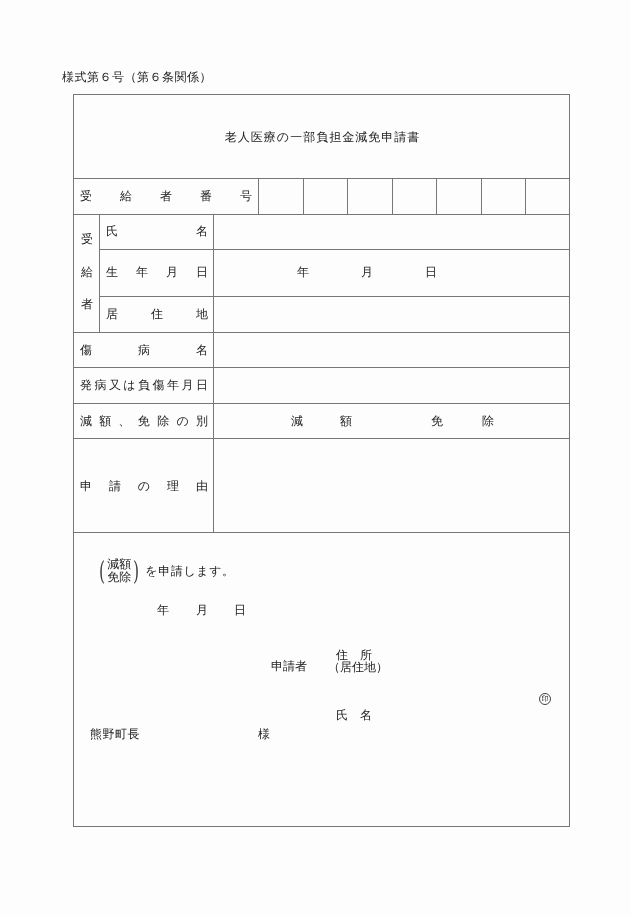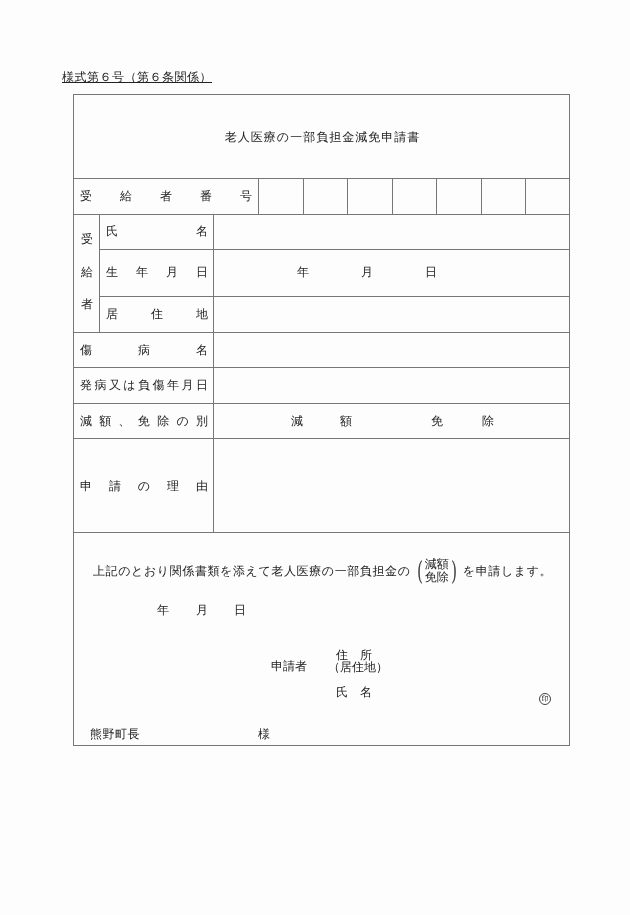--- a/index.html
+++ b/index.html
@@ -1,20 +1,20 @@
 <!DOCTYPE html>
 <html><head>
 <meta charset="utf-8">
 <style>
   html, body { margin:0; padding:0; background:#fdfdfd; }
   body { width:630px; height:915px; position:relative; overflow:hidden;
          font-family:"DejaVu Serif","Liberation Serif",serif; color:#222; }
-  .abs { position:absolute;text-decoration:underline; }
+  .abs { position:absolute; }
   .caption { left:62px; top:69px; font-size:12px; letter-spacing:0.5px; }
-  .frame { left:73px; top:94px; width:497px; height:652px; border:1px solid #777; box-sizing:border-box; }
+  .frame { left:73px; top:94px; width:497px; height:733px; border:1px solid #777; box-sizing:border-box; }
   .hl { position:absolute; height:0; border-top:1px solid #777; }
   .vl { position:absolute; width:0; border-left:1px solid #777; }
   .txt { position:absolute; font-size:12px; white-space:nowrap; line-height:14px; }
   .spread { display:flex; justify-content:space-between; }
   .title { left:0; width:497px; top:35px; text-align:center; letter-spacing:1px; font-size:12px; }
   .seal { display:inline-block; width:10px; height:10px; border:1px solid #444; border-radius:50%; font-size:7px; line-height:10px; text-align:center; }
   .paren-box { display:inline-flex; align-items:center; vertical-align:middle; }
   .paren { font-size:26px; line-height:26px; font-weight:100; color:#444; transform:scaleX(0.6); }
   .stack { display:inline-flex; flex-direction:column; font-size:12px; line-height:13px; }
 </style>
@@ -132,42 +132,41 @@
   <div class="txt spread" style="left:6px;top:384px;width:128px">
     <span>申</span>
     <span>請</span>
     <span>の</span>
     <span>理</span>
     <span>由</span>
   </div>
   <div class="abs" style="left:140px;top:309px;width:356px;height:128px"></div>
 
   <div class="txt" style="left:19px;top:463px;display:flex;align-items:center;">
-    <span style="letter-spacing:0.6px">上記のとおり関係書類を添えて老人医療の一部負担金の</span>
     <span class="paren-box" style="margin:0 4px">
       <span class="paren">(</span>
       <span class="stack">
         <span>減額</span>
         <span>免除</span>
       </span>
       <span class="paren">)</span>
     </span>
     <span style="letter-spacing:0.6px">を申請します。</span>
   </div>
 
   <div class="txt" style="left:83px;top:508px">年</div>
   <div class="txt" style="left:122px;top:508px">月</div>
   <div class="txt" style="left:160px;top:508px">日</div>
 
   <div class="txt" style="left:197px;top:564px">申請者</div>
   <div class="txt" style="left:262px;top:553px">住　所</div>
   <div class="txt" style="left:254px;top:565px">（居住地）</div>
   <div class="abs" style="left:310px;top:550px;width:180px;height:30px"></div>
 
-  <div class="txt" style="left:262px;top:590px">氏　名</div>
+  <div class="txt" style="left:262px;top:613px">氏　名</div>
   <div class="abs" style="left:310px;top:586px;width:150px;height:20px"></div>
   <div class="abs" style="left:465px;top:591px">
     <span class="seal">印</span>
   </div>
 
   <div class="txt" style="left:16px;top:632px;letter-spacing:0.5px">熊野町長</div>
   <div class="txt" style="left:184px;top:632px">様</div>
 </div>
 
 </body></html>

